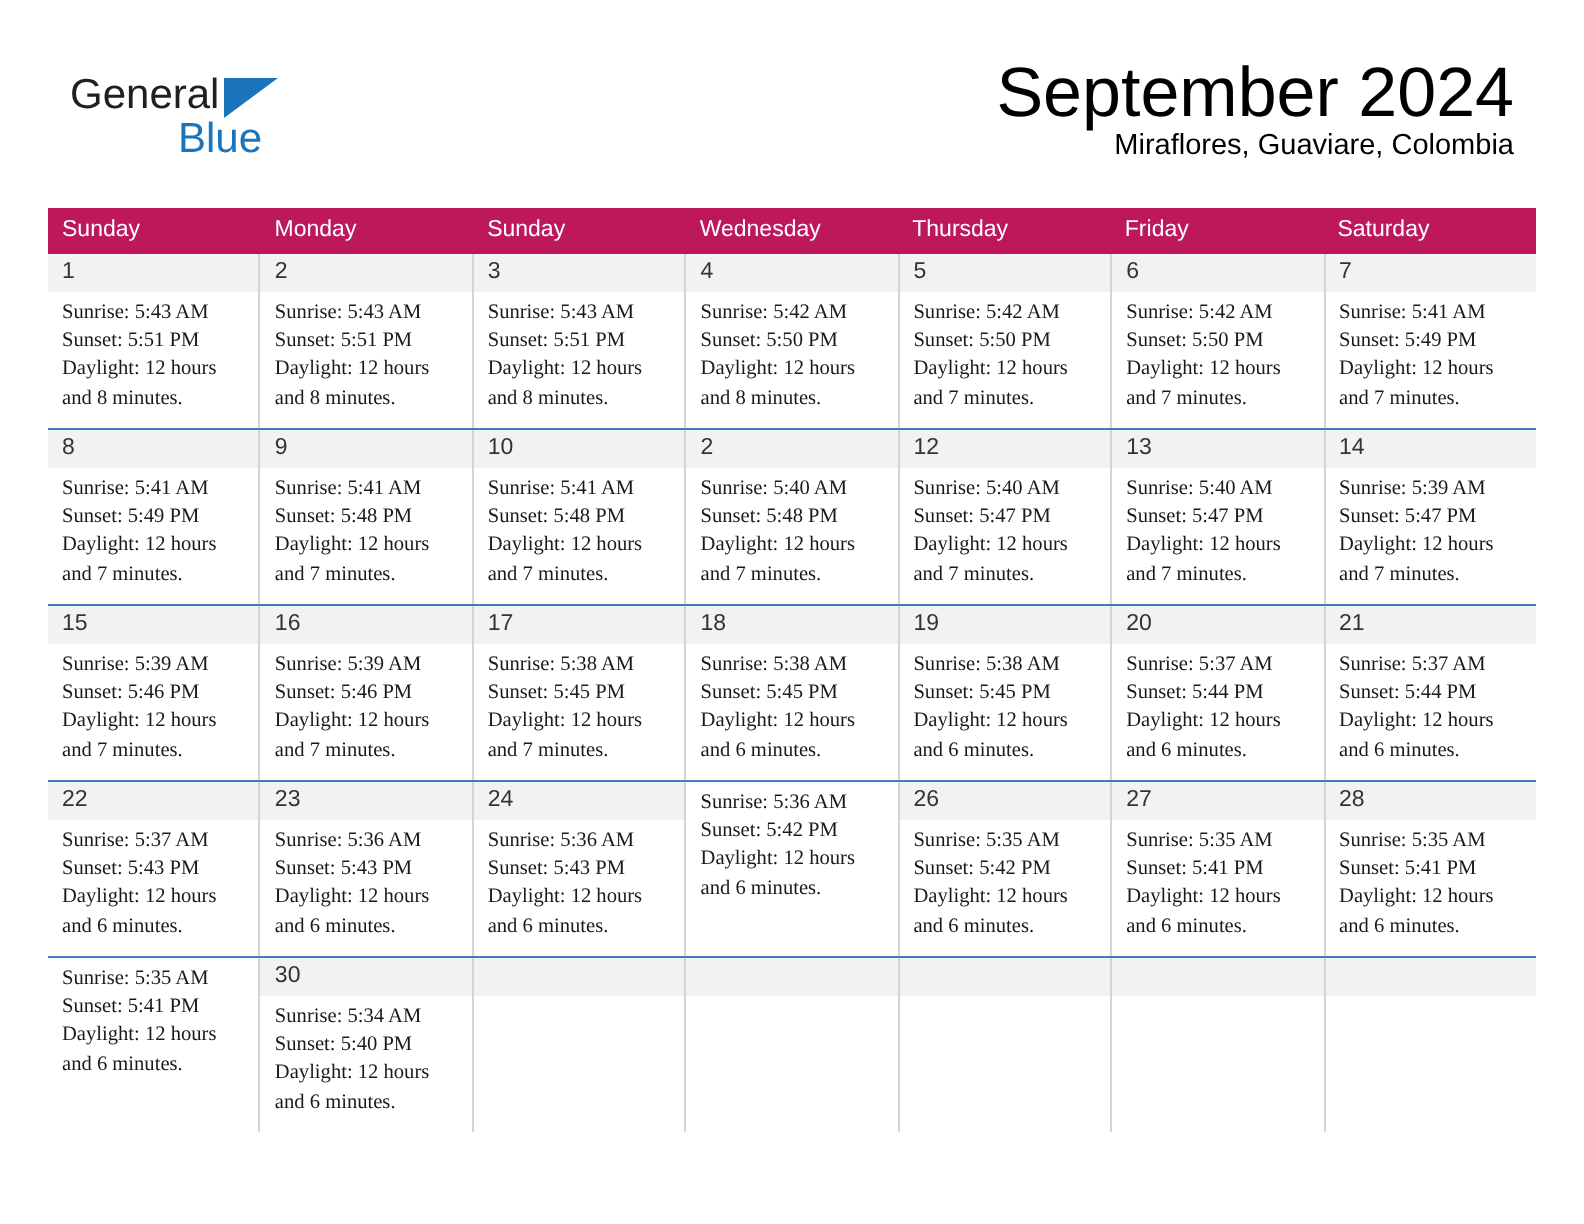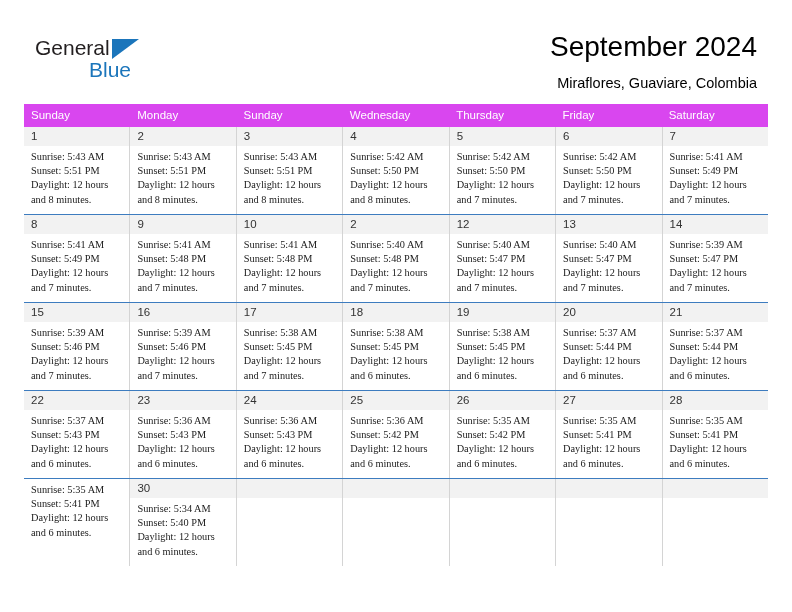--- a/index.html
+++ b/index.html
@@ -66,45 +66,44 @@
     line-height: 24px;
   }
 
   .title-block {
     position: absolute;
     right: 35px;
     top: 30px;
     text-align: right;
   }
   .cal-title {
-    font-size: 28px;
+    font-size: 35px;
     font-weight: normal;
     color: #000000;
     line-height: 34px;
     white-space: nowrap;
   }
   .cal-subtitle {
-    margin-top: 10px;
     font-size: 14.5px;
     color: #000000;
     line-height: 18px;
     white-space: nowrap;
   }
 
   
   .calendar {
     position: absolute;
     left: 24px;
     top: 104px;
     width: 744px;
   }
   .weekdays {
     display: flex;
     width: 100%;
-    background: #d946ef;
+    background: #be185d;
   }
   .weekday {
     flex: 1 1 0;
     box-sizing: border-box;
     padding: 4px 0 5px 7px;
     font-size: 11.5px;
     color: #ffffff;
     line-height: 14px;
     white-space: nowrap;
   }
@@ -397,21 +396,20 @@
           <div class="day-cell">
             <div class="day-num-band">24</div>
             <div class="day-body">
               <div class="day-line">Sunrise: 5:36 AM</div>
               <div class="day-line">Sunset: 5:43 PM</div>
               <div class="day-line">Daylight: 12 hours</div>
               <div class="day-line">and 6 minutes.</div>
             </div>
           </div>
           <div class="day-cell">
-            <div class="day-num-band">25</div>
             <div class="day-body">
               <div class="day-line">Sunrise: 5:36 AM</div>
               <div class="day-line">Sunset: 5:42 PM</div>
               <div class="day-line">Daylight: 12 hours</div>
               <div class="day-line">and 6 minutes.</div>
             </div>
           </div>
           <div class="day-cell">
             <div class="day-num-band">26</div>
             <div class="day-body">

